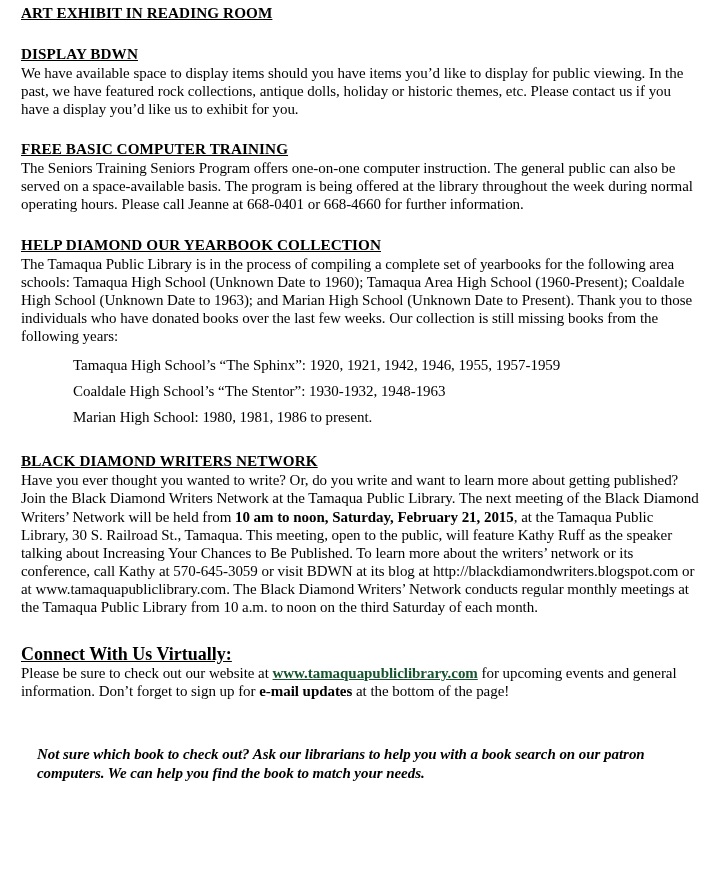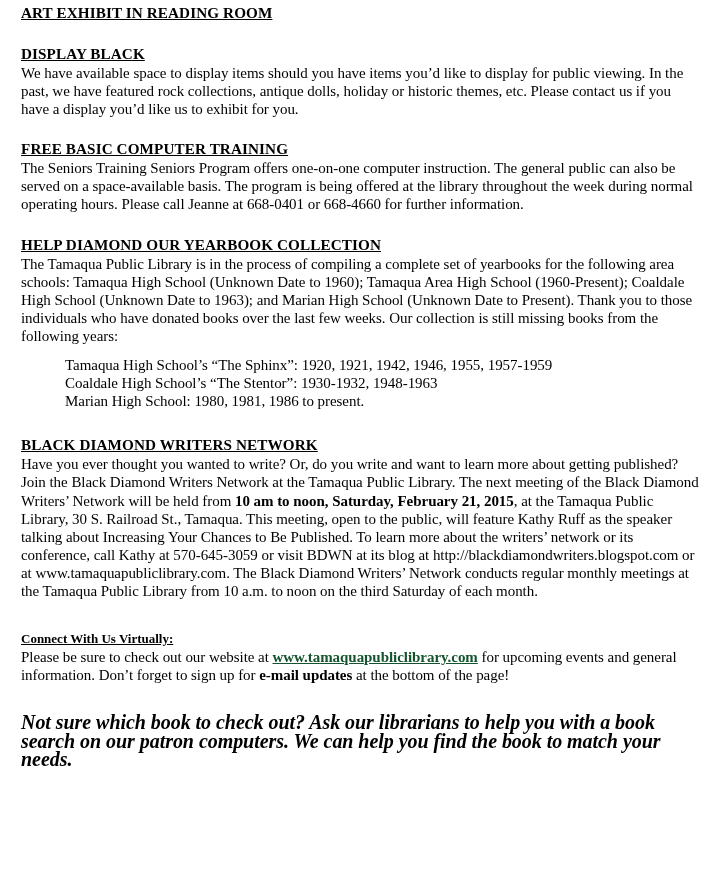--- a/index.html
+++ b/index.html
@@ -49,42 +49,42 @@
     text-align: left;
     letter-spacing: -0.05px;
   }
   .indent-block {
     margin: 11px 0 11px 0;
     padding-left: 44px;
   }
   .indent-line {
     font-size: 15px;
     line-height: 18.1px;
-    margin: 0;
+    margin: 8px;
     letter-spacing: -0.05px;
   }
   .spacer-sm { height: 10px; }
   .spacer-md { height: 14px; }
   .spacer-lg { height: 17px; }
   b, .b { font-weight: bold; margin-top: 48px; }
   .link {
     color: #14532d;
     font-weight: bold;
     text-decoration: underline;
     text-underline-offset: 1px;
   }
   .bold-italic { font-style: italic; font-weight: bold; }
   p.note {
-    font-size: 20px;
+    font-size: 15px;
     line-height: 18.4px;
-    margin: 0;
+    margin: 16px;
     letter-spacing: -0.05px;
   }
   .sub-heading {
-    font-size: 13px;
+    font-size: 18px;
     font-weight: bold;
     line-height: 18px;
     display: inline-block;
     text-decoration: underline;
     text-underline-offset: 1px;
     margin: 0;
   }
 </style>
 </head>
 <body>
@@ -94,21 +94,21 @@
   <div class="section">
     <div class="heading-wrap">
       <h2 class="heading">ART EXHIBIT IN READING ROOM</h2>
     </div>
   </div>
 
   <div class="spacer-sm"></div>
 
   <div class="section">
     <div class="heading-wrap">
-      <h2 class="heading">DISPLAY BLACK</h2>
+      <h2 class="heading">DISPLAY BDWN</h2>
     </div>
     <p class="body-text">We have available space to display items should you have items you’d like to display for public viewing.  In the past, we have featured rock collections, antique dolls, holiday or historic themes, etc.  Please contact us if you have a display you’d like us to exhibit for you.</p>
   </div>
 
   <div class="spacer-sm"></div>
 
   <div class="section">
     <div class="heading-wrap">
       <h2 class="heading">FREE BASIC COMPUTER TRAINING</h2>
     </div>

